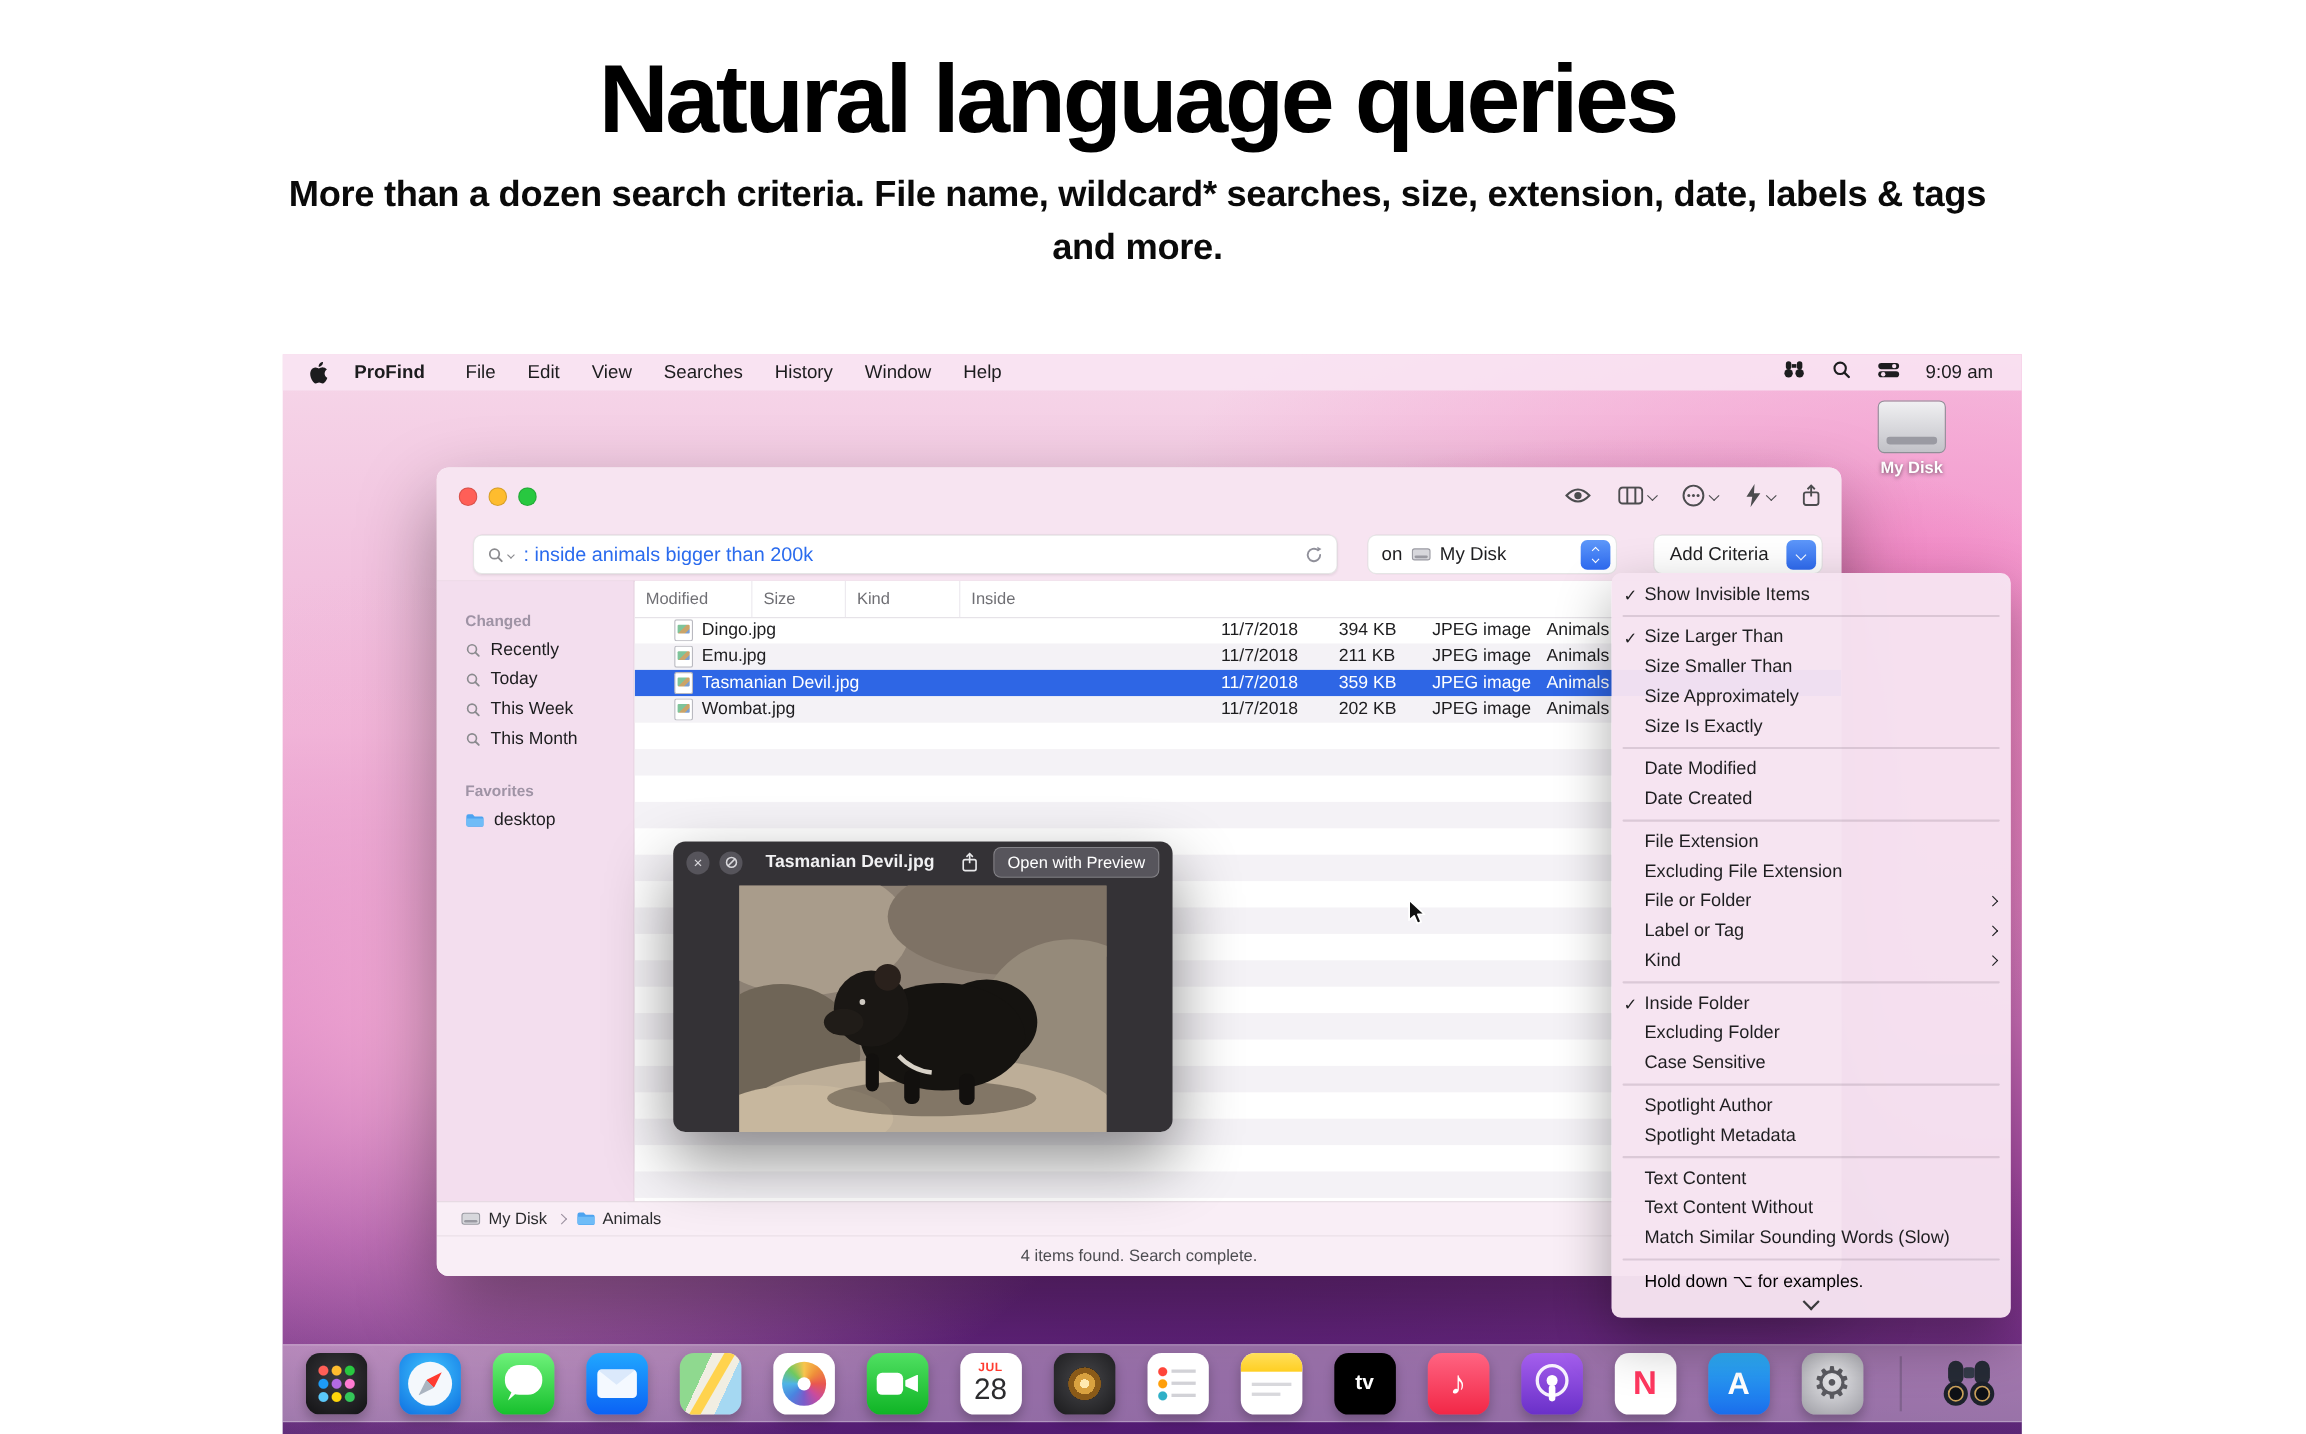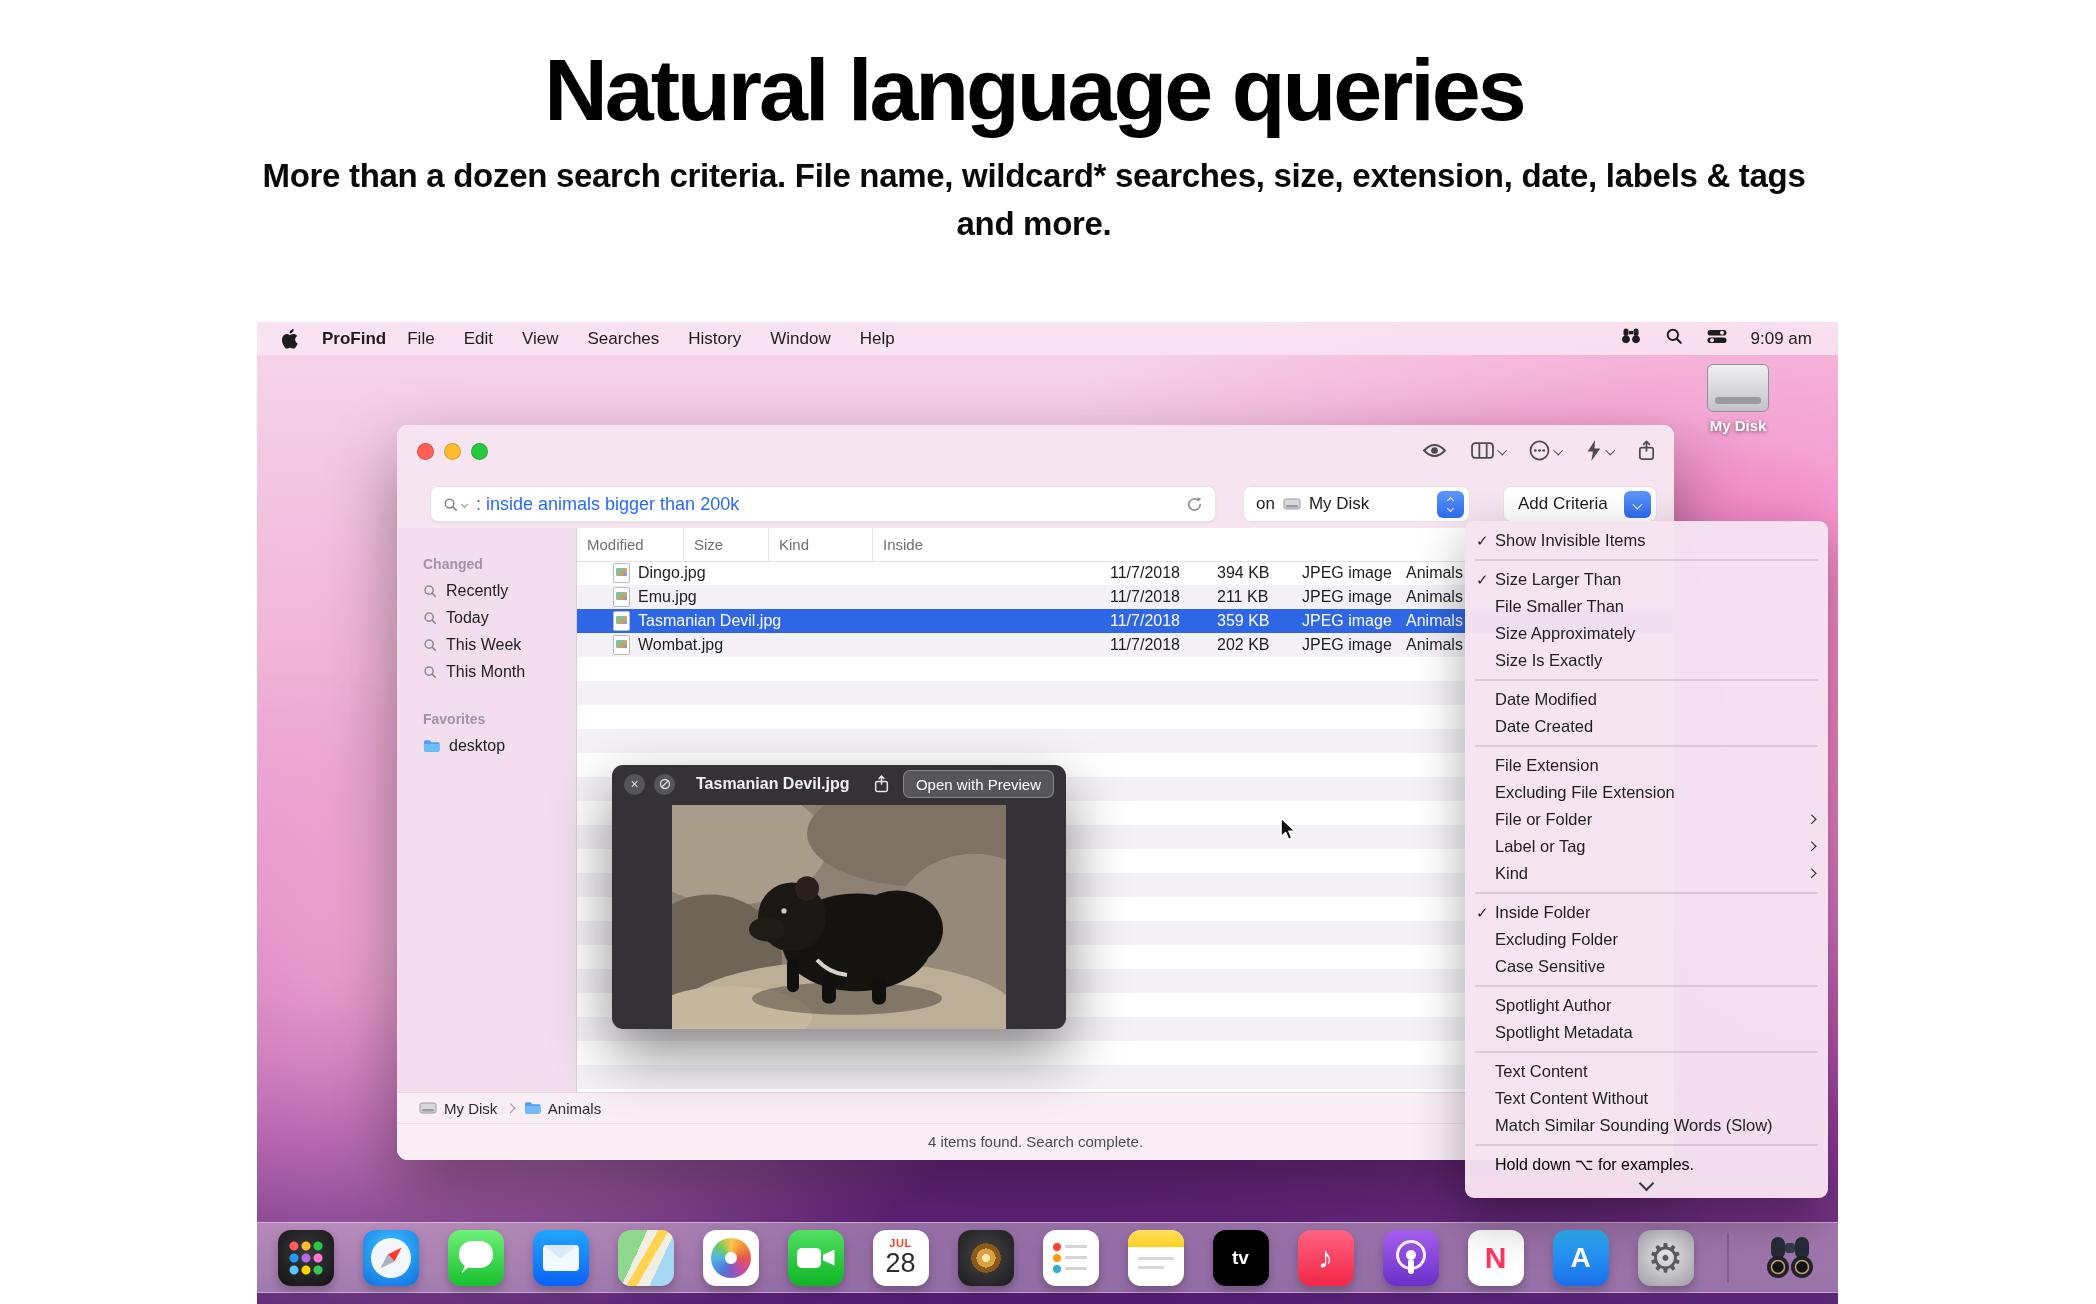--- a/index.html
+++ b/index.html
@@ -19,21 +19,21 @@
       radial-gradient(1100px 600px at 95% 20%, rgba(244,140,200,0.8), rgba(244,140,200,0) 65%),
       radial-gradient(1000px 700px at 12% 62%, rgba(246,180,215,0.85), rgba(246,180,215,0) 60%),
       radial-gradient(1400px 800px at 50% 112%, rgba(78,22,112,0.95), rgba(84,24,120,0) 72%),
       linear-gradient(180deg,#f6d7e9 0%,#efb3d8 35%,#cf6fbb 62%,#9a3f9e 82%,#5d2a77 100%);}
 
   
   .menubar{position:absolute;top:0;left:0;right:0;height:33px;display:flex;align-items:center;
            background:rgba(249,229,243,0.85);font-size:17px;color:#1c1c1e;z-index:40;}
   .mb-apple{display:flex;margin-left:24px;}
   .mb-app{font-weight:700;margin-left:24px;}
-  .mb-items{display:flex;gap:29px;margin-left:21px;}
+  .mb-items{display:flex;gap:29px;margin-left:37px;}
   .mb-item{cursor:default;}
   .mb-right{margin-left:auto;display:flex;align-items:center;gap:24px;padding-right:26px;}
   .mb-time{font-weight:500;}
 
   
   .mydisk{position:absolute;top:42px;right:50px;width:100px;text-align:center;z-index:5;}
   .drive{width:60px;height:46px;margin:0 auto;border-radius:6px;border:1px solid #8f8f97;
          background:linear-gradient(180deg,#f0f0f2,#c2c2c8);position:relative;}
   .drive::after{content:'';position:absolute;left:7px;right:7px;bottom:7px;height:7px;border-radius:3px;background:#9a9aa2;}
   .mydisk-label{margin-top:5px;color:#fff;font-size:15px;font-weight:600;text-shadow:0 1px 4px rgba(0,0,0,0.55);}
@@ -570,21 +570,21 @@
             <span class="check">✓</span>
             <span class="mlbl">Show Invisible Items</span>
           </div>
           <div class="msep"></div>
           <div class="mi">
             <span class="check">✓</span>
             <span class="mlbl">Size Larger Than</span>
           </div>
           <div class="mi">
             <span class="check"></span>
-            <span class="mlbl">File Smaller Than</span>
+            <span class="mlbl">Size Smaller Than</span>
           </div>
           <div class="mi">
             <span class="check"></span>
             <span class="mlbl">Size Approximately</span>
           </div>
           <div class="mi">
             <span class="check"></span>
             <span class="mlbl">Size Is Exactly</span>
           </div>
           <div class="msep"></div>

